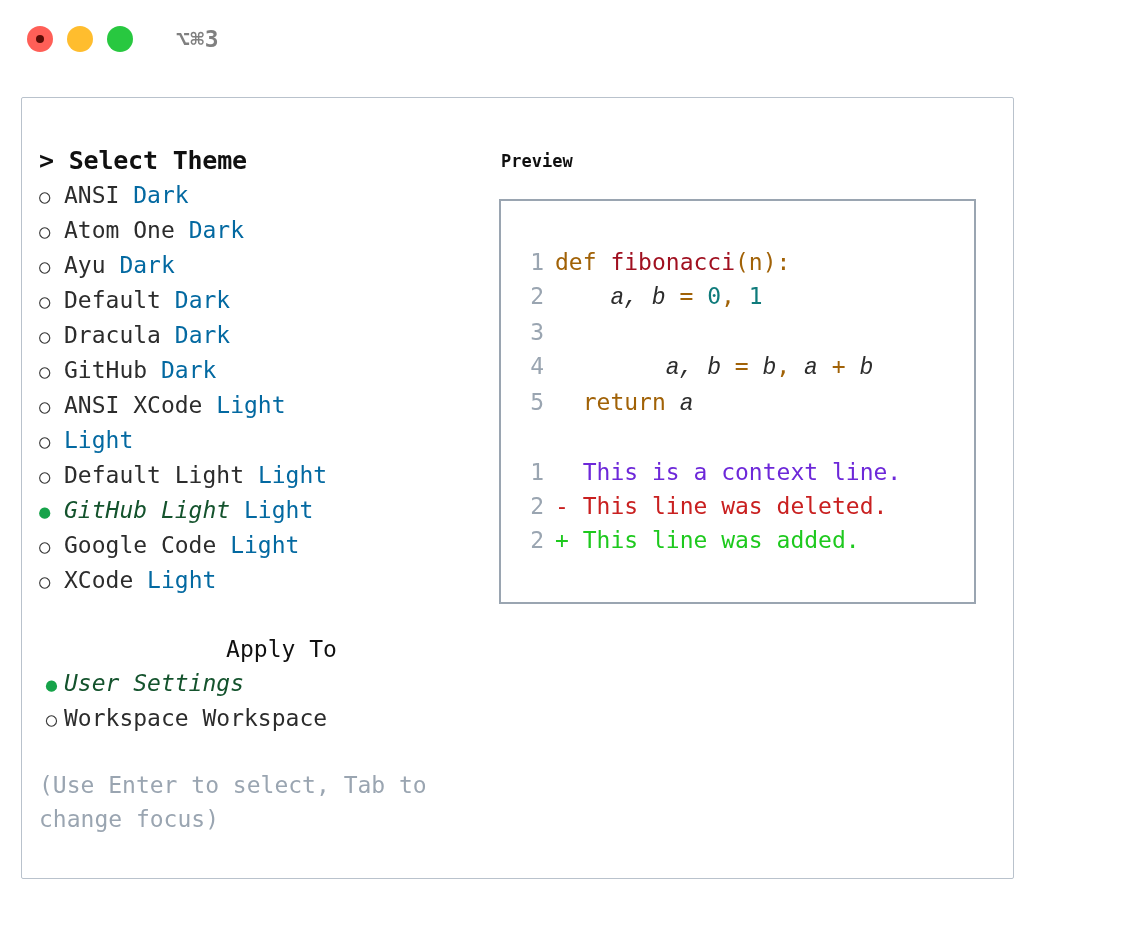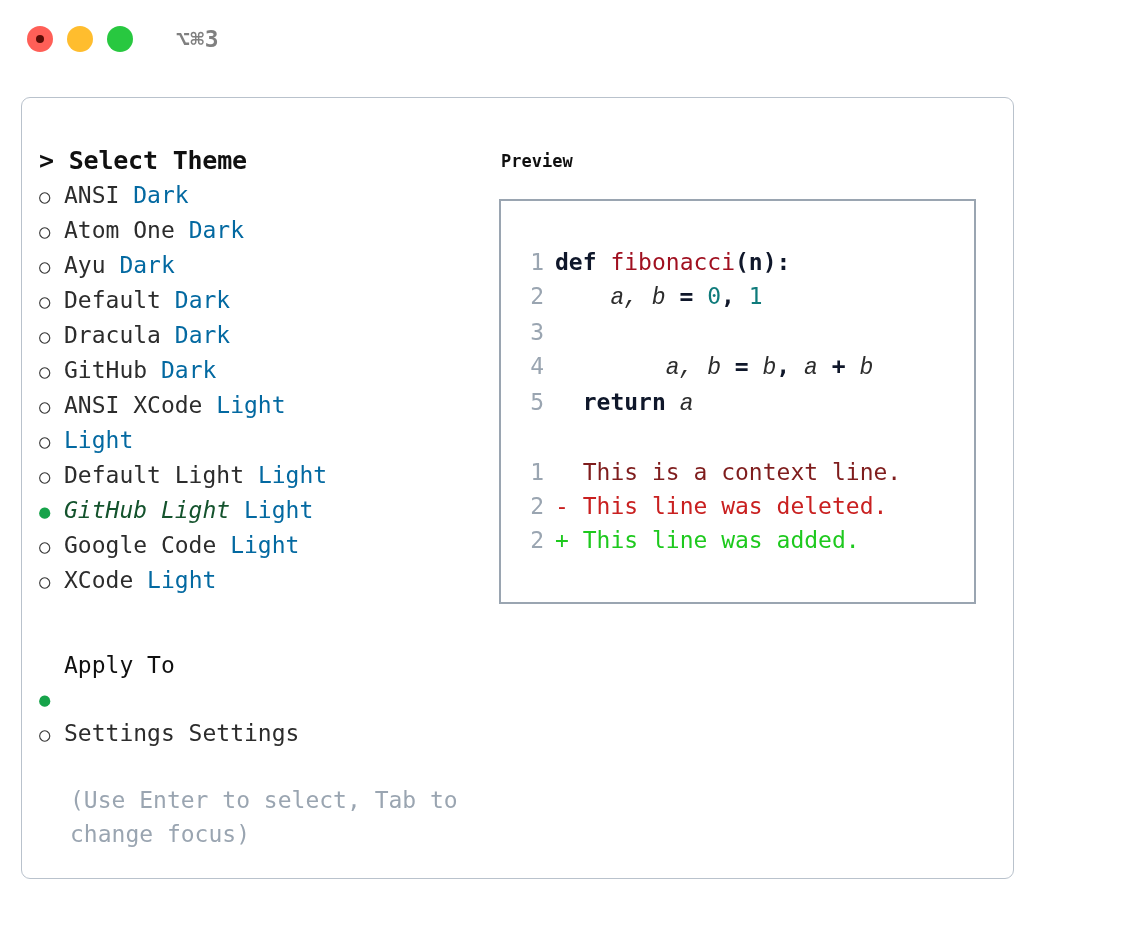--- a/index.html
+++ b/index.html
@@ -66,21 +66,21 @@
   }
 
   
   .card {
     position: absolute;
     left: 21px;
     top: 97px;
     width: 993px;
     height: 782px;
     border: 1.6px solid #b9c2cc;
-    border-radius: 9px;
+    border-radius: 2px;
     box-sizing: border-box;
     background: #ffffff;
   }
   .card-inner {
     position: absolute;
     left: 0; top: 0; right: 0; bottom: 0;
     padding: 46px 0 0 17px;
   }
 
   .columns {
@@ -115,36 +115,35 @@
     line-height: 34px;
   }
   .bullet.sel { color: #16a34a; }
   .theme-name { color: #2c2c2c; }
   .theme-row.selected .theme-name { color: #14532d; font-style: italic; }
   .theme-tag {
     color: #0369a1;
     margin-left: 0;
   }
 
-  .apply-section { margin-top: 50px; }
+  .apply-section { margin-top: 34px; text-align: center; }
   .apply-title {
     font-size: 23px;
     color: #101010;
     line-height: 34px;
     padding-left: 25px;
     white-space: pre;
   }
   .hint {
     margin-top: 32px;
     font-size: 23px;
     color: #9aa5b1;
     line-height: 34px;
     width: 400px;
     white-space: pre-wrap;
-    margin-left: 31px;
   }
 
   
   .preview-label {
     font-size: 17px;
     font-weight: 700;
     color: #101010;
     line-height: 34px;
     margin-left: 2px;
   }
@@ -164,27 +163,27 @@
     line-height: 34px;
     white-space: pre;
   }
   .lineno {
     width: 28px;
     flex: none;
     text-align: right;
     color: #9aa5b1;
     margin-right: 11px;
   }
-  .code-text { color: #0f172a; font-weight: bold; }
+  .code-text { color: #a16207; }
   .tok-fn    { color: #a01020; }
   .tok-num   { color: #0f7b7b; }
   .tok-builtin { color: #0a86c0; }
   .tok-var   { font-style: italic; color: #2c2c2c; font-family: Liberation Mono, monospace; }
   .blank-line { height: 34px; }
-  .diff-ctx { color: #7f1d1d; }
+  .diff-ctx { color: #6d28d9; }
   .diff-del { color: #c92020; }
   .diff-add { color: #1ec91e; }
 </style>
 </head>
 <body>
 
 <div class="window">
 
   <div class="titlebar">
     <div class="lights">
@@ -213,22 +212,22 @@
               <div class="theme-row"><span class="bullet">○</span><span class="theme-tag">Light</span></div>
               <div class="theme-row"><span class="bullet">○</span><span class="theme-name">Default Light </span><span class="theme-tag">Light</span></div>
               <div class="theme-row selected"><span class="bullet sel">●</span><span class="theme-name">GitHub Light </span><span class="theme-tag">Light</span></div>
               <div class="theme-row"><span class="bullet">○</span><span class="theme-name">Google Code </span><span class="theme-tag">Light</span></div>
               <div class="theme-row"><span class="bullet">○</span><span class="theme-name">XCode </span><span class="theme-tag">Light</span></div>
             </div>
 
           <div class="apply-section">
             <div class="apply-title">Apply To</div>
             <div id="apply-list">
-                <div class="theme-row selected"><span class="bullet sel">●</span></div>
-                <div class="theme-row"><span class="bullet">○</span><span class="theme-name">Settings Settings</span></div>
+                <div class="theme-row selected"><span class="bullet sel">●</span><span class="theme-name">User Settings</span></div>
+                <div class="theme-row"><span class="bullet">○</span><span class="theme-name">Workspace Workspace</span></div>
               </div>
           </div>
 
           <div class="hint">(Use Enter to select, Tab to change focus)</div>
         </div>
 
         <div class="col-right">
           <div class="preview-label">Preview</div>
 
           <div class="preview-box">

